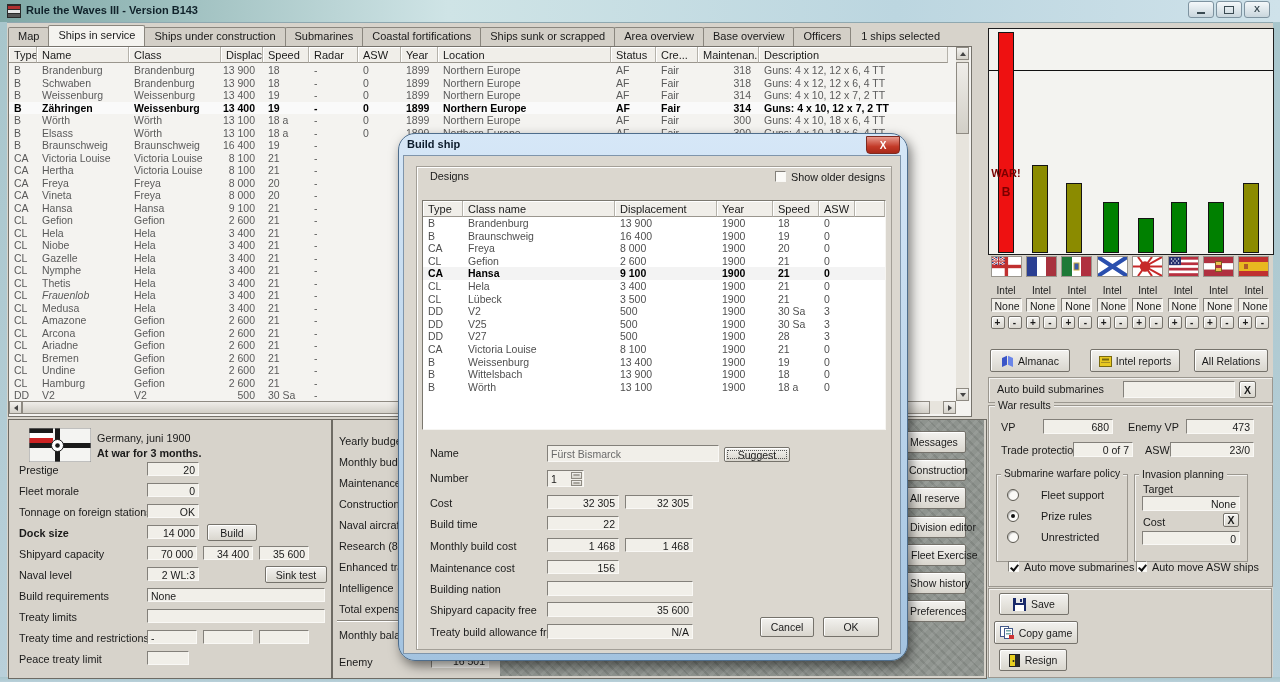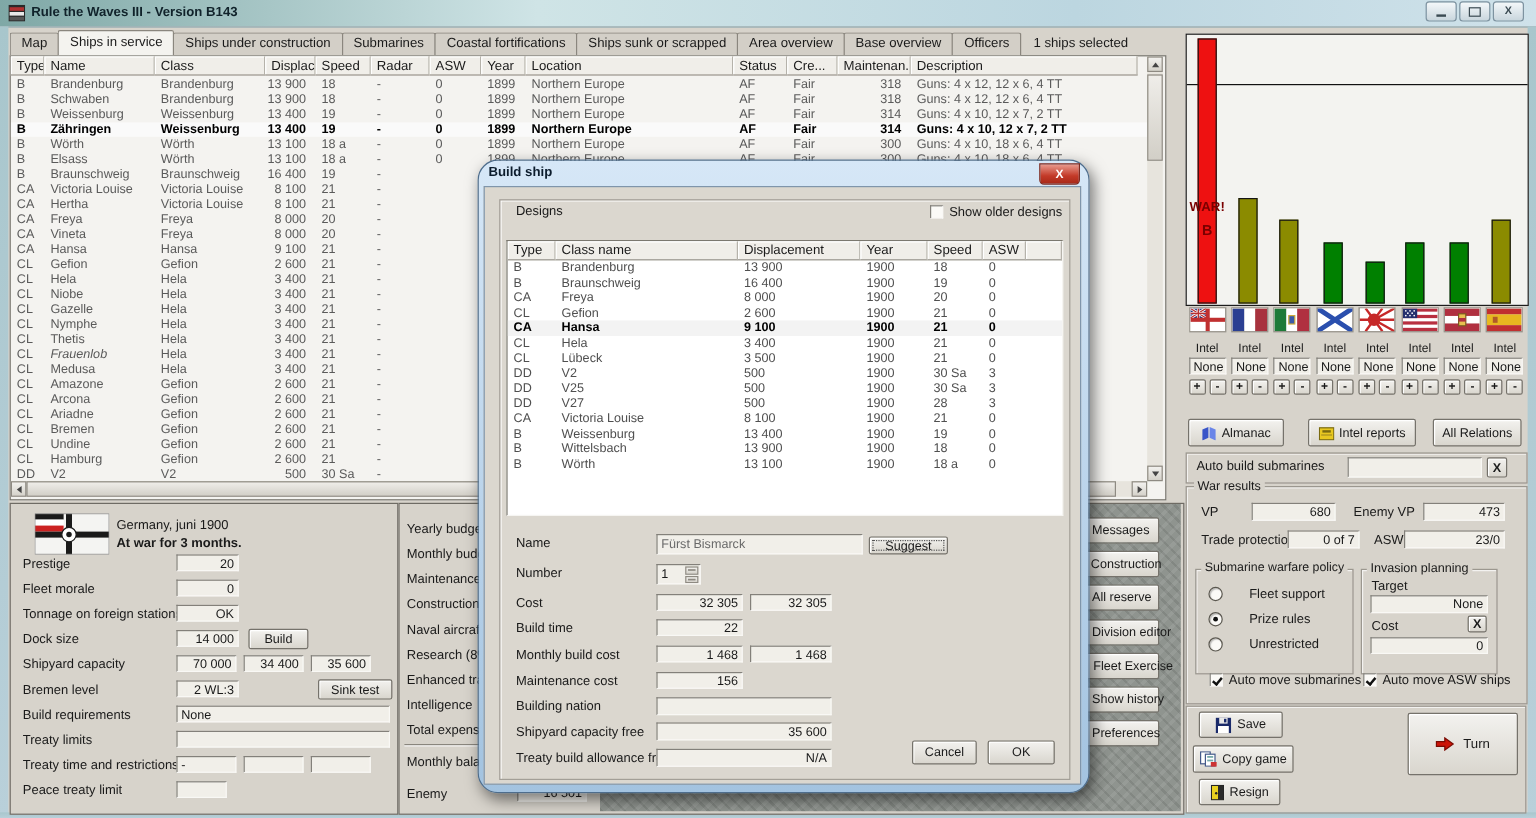--- a/index.html
+++ b/index.html
@@ -619,28 +619,28 @@
     </svg>
     <div class="plabel" style="left:88px;top:12px;font-weight:normal">Germany, juni 1900</div>
     <div class="plabel" style="left:88px;top:27px;font-weight:bold">At war for 3 months.</div>
     <div id="cp-rows">
         <div class="plabel" style="left: 10px; top: 44px;">Prestige</div>
         <div class="fld r" style="left: 138px; top: 42px; width: 52px;">20</div>
         <div class="plabel" style="left: 10px; top: 65px;">Fleet morale</div>
         <div class="fld r" style="left: 138px; top: 63px; width: 52px;">0</div>
         <div class="plabel" style="left: 10px; top: 86px;">Tonnage on foreign stations</div>
         <div class="fld r" style="left: 138px; top: 84px; width: 52px;">OK</div>
-        <div class="plabel" style="left: 10px; top: 107px;">Dock size</div>
+        <div class="plabel" style="left: 10px; top: 107px; font-weight: bold;">Dock size</div>
         <div class="fld r" style="left: 138px; top: 105px; width: 52px;">14 000</div>
         <div class="btn" style="left: 198px; top: 104px; width: 50px; height: 17px;">Build</div>
         <div class="plabel" style="left: 10px; top: 128px;">Shipyard capacity</div>
         <div class="fld r" style="left: 138px; top: 126px; width: 50px;">70 000</div>
         <div class="fld r" style="left: 194px; top: 126px; width: 50px;">34 400</div>
         <div class="fld r" style="left: 250px; top: 126px; width: 50px;">35 600</div>
-        <div class="plabel" style="left: 10px; top: 149px;">Bremen level</div>
+        <div class="plabel" style="left: 10px; top: 149px;">Naval level</div>
         <div class="fld r" style="left: 138px; top: 147px; width: 52px;">2 WL:3</div>
         <div class="btn" style="left: 256px; top: 146px; width: 62px; height: 17px;">Sink test</div>
         <div class="plabel" style="left: 10px; top: 170px;">Build requirements</div>
         <div class="fld" style="left: 138px; top: 168px; width: 178px;">None</div>
         <div class="plabel" style="left: 10px; top: 191px;">Treaty limits</div>
         <div class="fld" style="left: 138px; top: 189px; width: 178px;"></div>
         <div class="plabel" style="left: 10px; top: 212px;">Treaty time and restrictions</div>
         <div class="fld l" style="left: 138px; top: 210px; width: 50px;">-</div>
         <div class="fld l" style="left: 194px; top: 210px; width: 50px;"></div>
         <div class="fld l" style="left: 250px; top: 210px; width: 50px;"></div>
@@ -995,26 +995,20 @@
       <span>Copy game</span>
     </div>
     <div class="btn" style="left:10px;top:60px;width:68px;height:22px;gap:5px">
       <svg width="11" height="13">
           <rect x="0.5" y="0.5" width="10" height="12" fill="#e8d020" stroke="#222"></rect>
           <rect x="6" y="0.5" width="4.5" height="12" fill="#2a2a2a"></rect>
           <circle cx="4.5" cy="7" r="1" fill="#222"></circle>
         </svg>
       <span>Resign</span>
     </div>
-    <div class="btn" style="left:184px;top:5px;width:92px;height:52px;gap:7px;font-size:11px">
-      <svg width="16" height="12">
-          <path d="M1 4h7V1l7 5-7 5V8H1z" fill="#cc1508" stroke="#7a0c04"></path>
-        </svg>
-      <span>Turn</span>
-    </div>
   </div>
 
   <div id="dialog">
     <div id="dlgtitle">Build ship</div>
     <div id="dlgclose">
         <span>X</span>
       </div>
     <div id="dlgbody">
       <div id="dlggroup"></div>
       <div class="dlabel" style="left:26px;top:14px">Designs</div>

